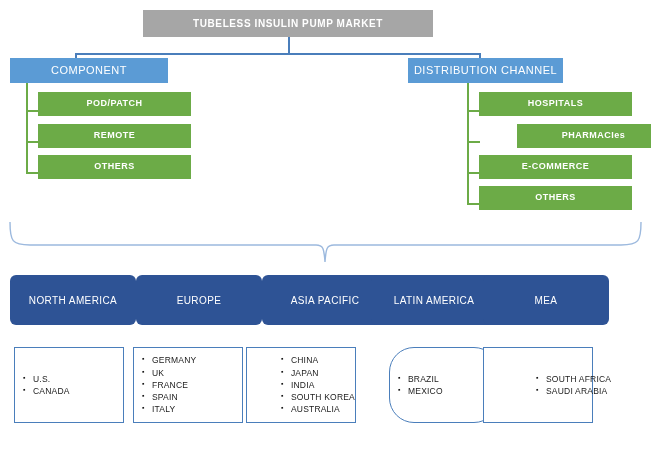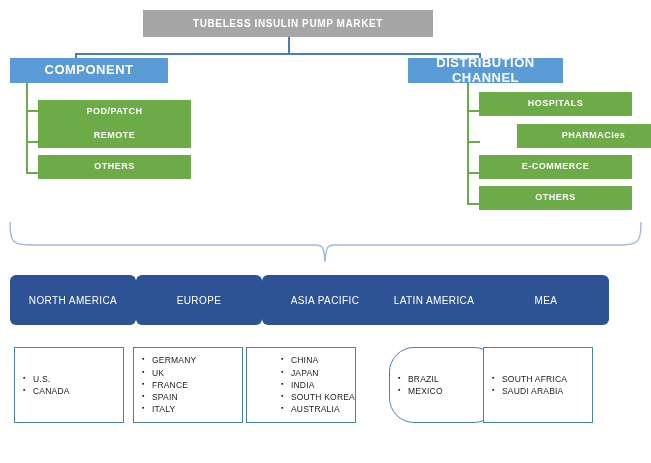--- a/index.html
+++ b/index.html
@@ -16,62 +16,62 @@
     height: 463px;
     background: #ffffff;
     overflow: hidden;
   }
   .box {
     position: absolute;
     box-sizing: border-box;
     display: flex;
     align-items: center;
     justify-content: center;
-    text-align: center;
+    text-align: left;
     line-height: 1.1;
   }
   
   .title-box {
     left: 143px;
     top: 10px;
     width: 290px;
     height: 27px;
     background: #a6a6a6;
     color: #ffffff;
     font-size: 10px;
     font-weight: bold;
     letter-spacing: 0.6px;
   }
   
   .l1-box {
     height: 25px;
     background: #5b9bd5;
     color: #ffffff;
-    font-size: 13px;
-    font-weight: bold;
+    font-size: 11px;
+    font-weight: normal;
     letter-spacing: 0.5px;
   }
   .l1-component { left: 10px; top: 58px; width: 158px; }
   .l1-distribution { left: 408px; top: 58px; width: 155px; }
   
   .green-box {
     height: 24px;
     background: #6cab47;
     color: #ffffff;
     font-size: 9px;
     font-weight: bold;
     letter-spacing: 0.5px;
   }
   .g-left  { left: 38px; width: 153px; }
   .g-right { left: 479px; width: 153px; }
   .g-r1 { top: 92px; }
   .g-r2 { top: 124px; margin-left: 38px; }
   .g-r3 { top: 155px; }
   .g-r4 { top: 186px; }
-  .g-l1 { top: 100px; }
+  .g-l1 { top: 92px; }
   .g-l2 { top: 124px; }
   .g-l3 { top: 155px; }
   
   .region-box {
     top: 275px;
     width: 126px;
     height: 50px;
     background: #2e5395;
     color: #ffffff;
     font-size: 10px;
@@ -93,21 +93,21 @@
     background: #ffffff;
     border: 1.5px solid #4a7ebb;
     display: flex;
     align-items: center;
     justify-content: flex-start;
   }
   .cb0 { left: 14px; }
   .cb1 { left: 133px; }
   .cb2 { left: 246px; justify-content: flex-end; }
   .cb3 { left: 389px; border-radius: 25px; }
-  .cb4 { left: 483px; }
+  .cb4 { left: 483px; padding-left: 44px; }
   .country-list {
     margin: 0;
     padding: 0 0 0 18px;
     list-style: none;
     color: #1a1a1a;
     font-size: 8.5px;
     line-height: 1.45;
     letter-spacing: 0.2px;
   }
   .country-list li { position: relative; white-space: nowrap; }

